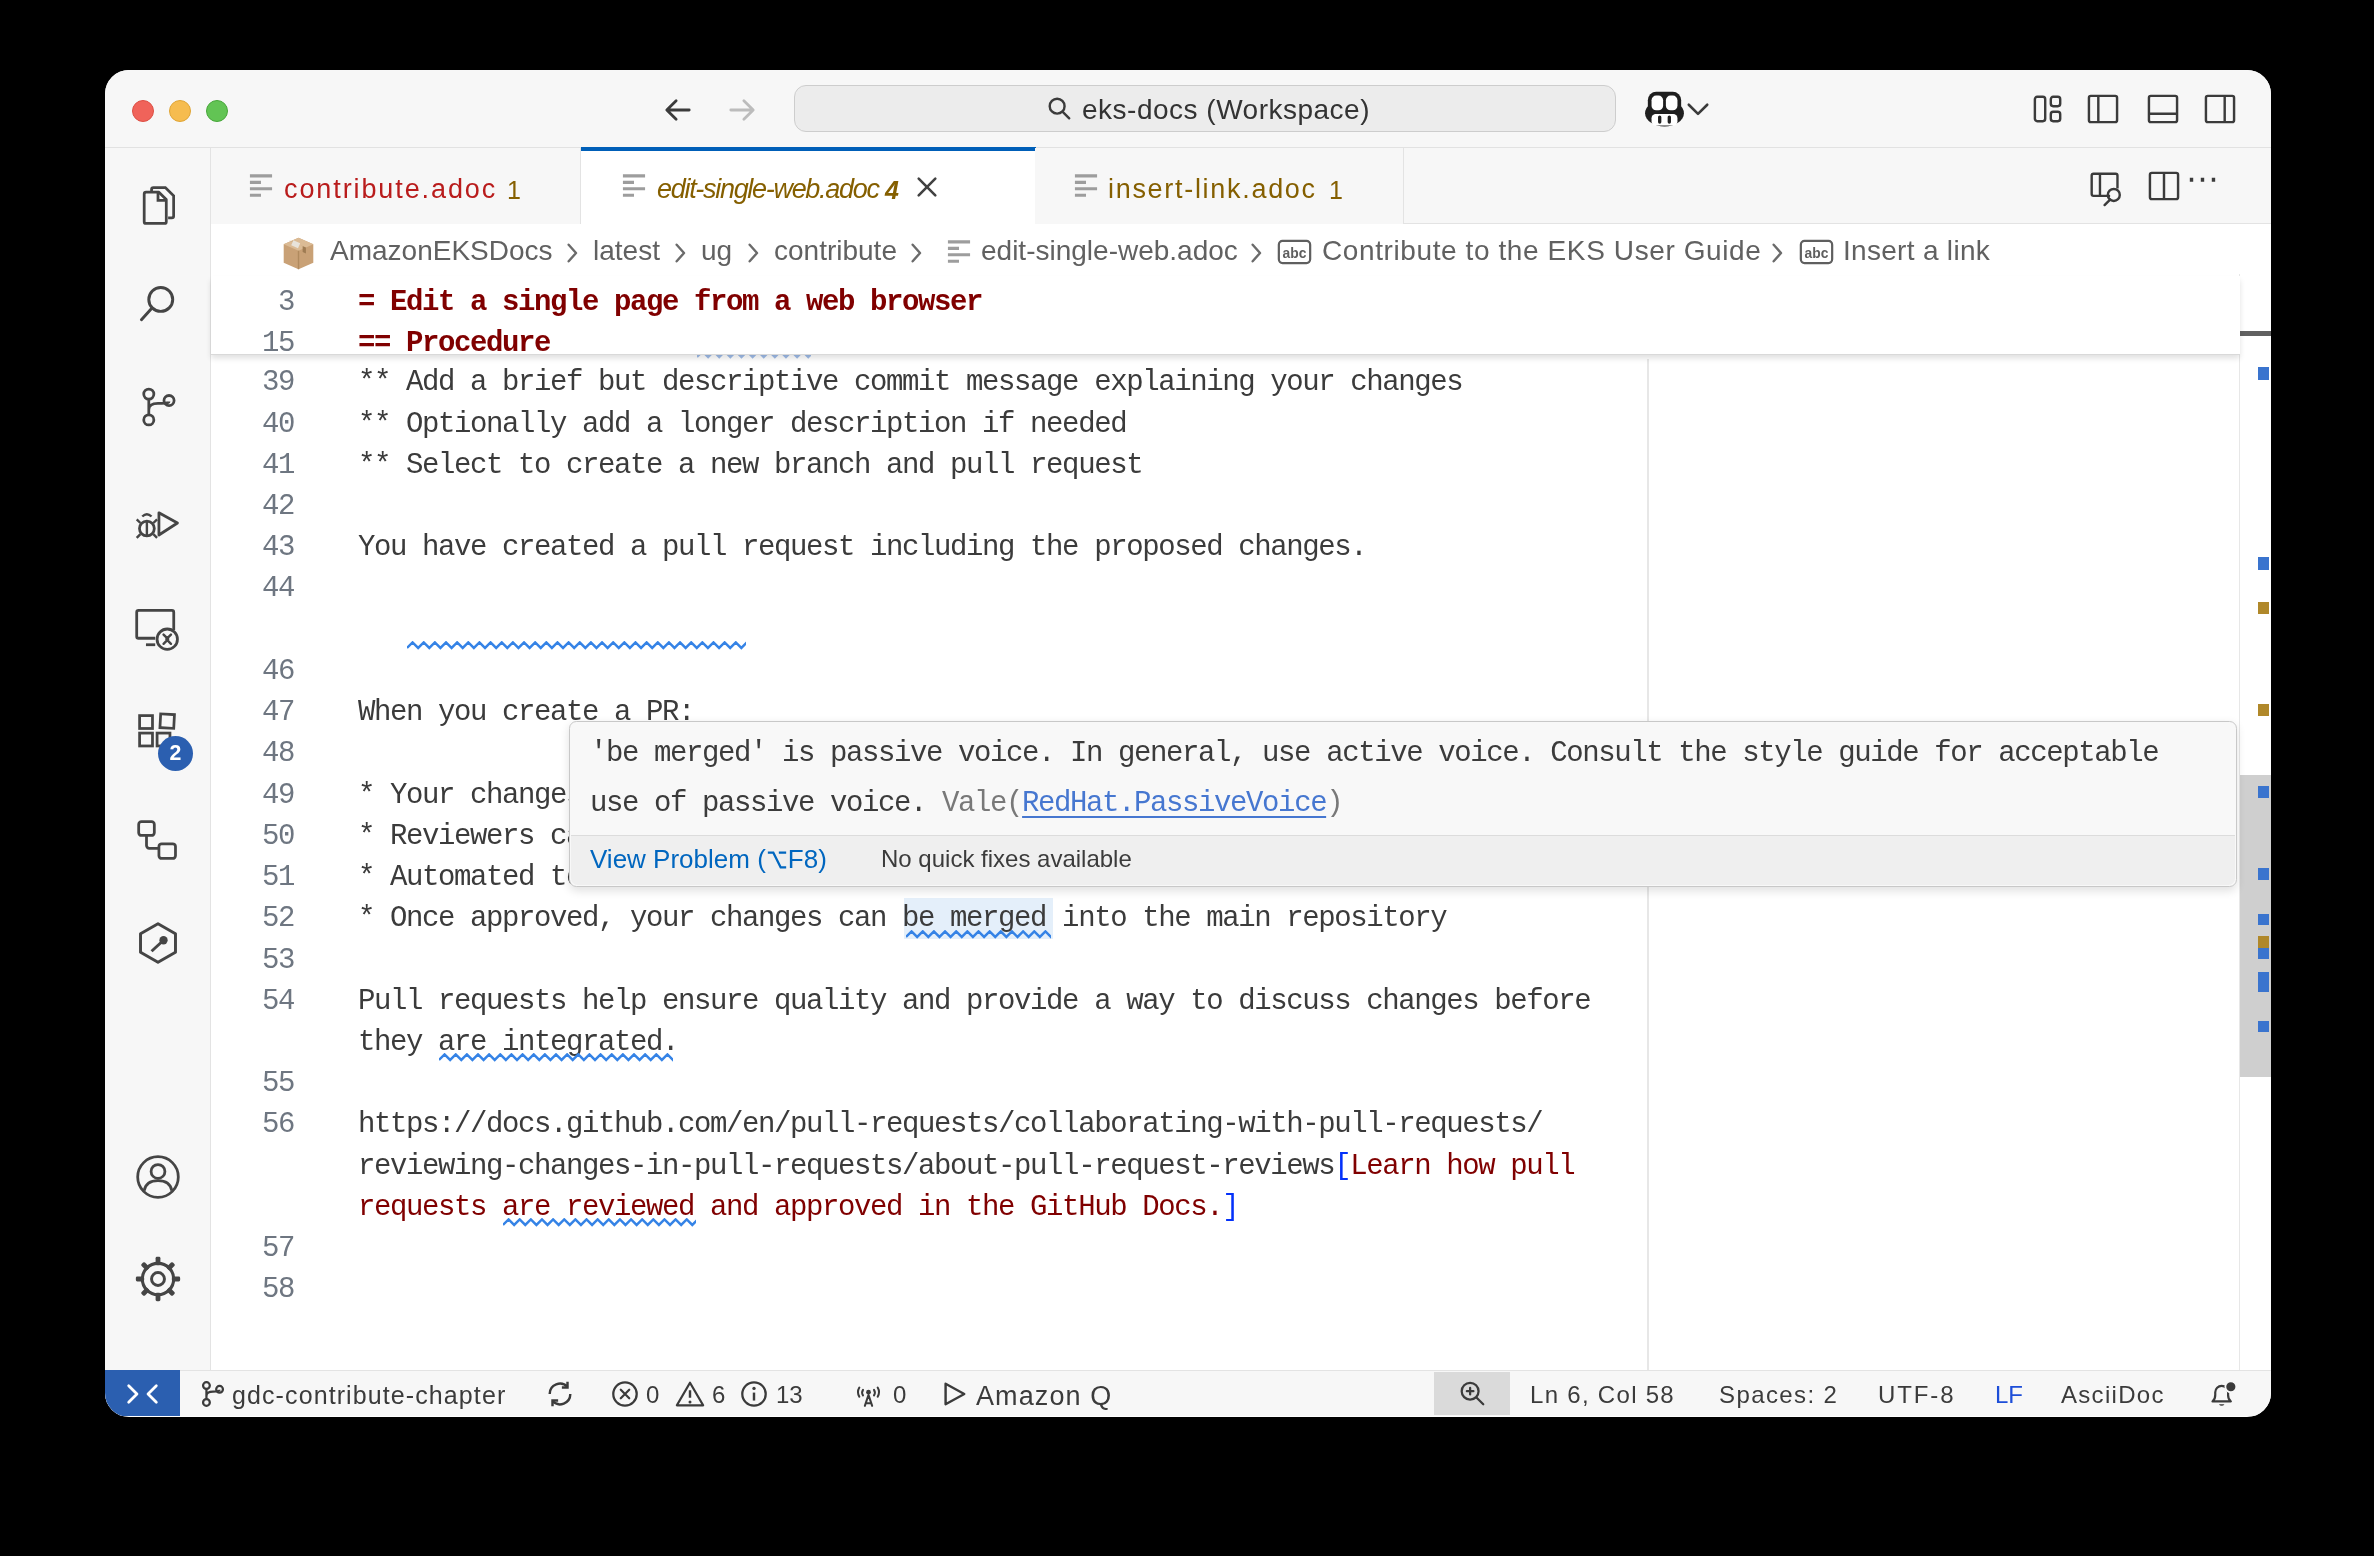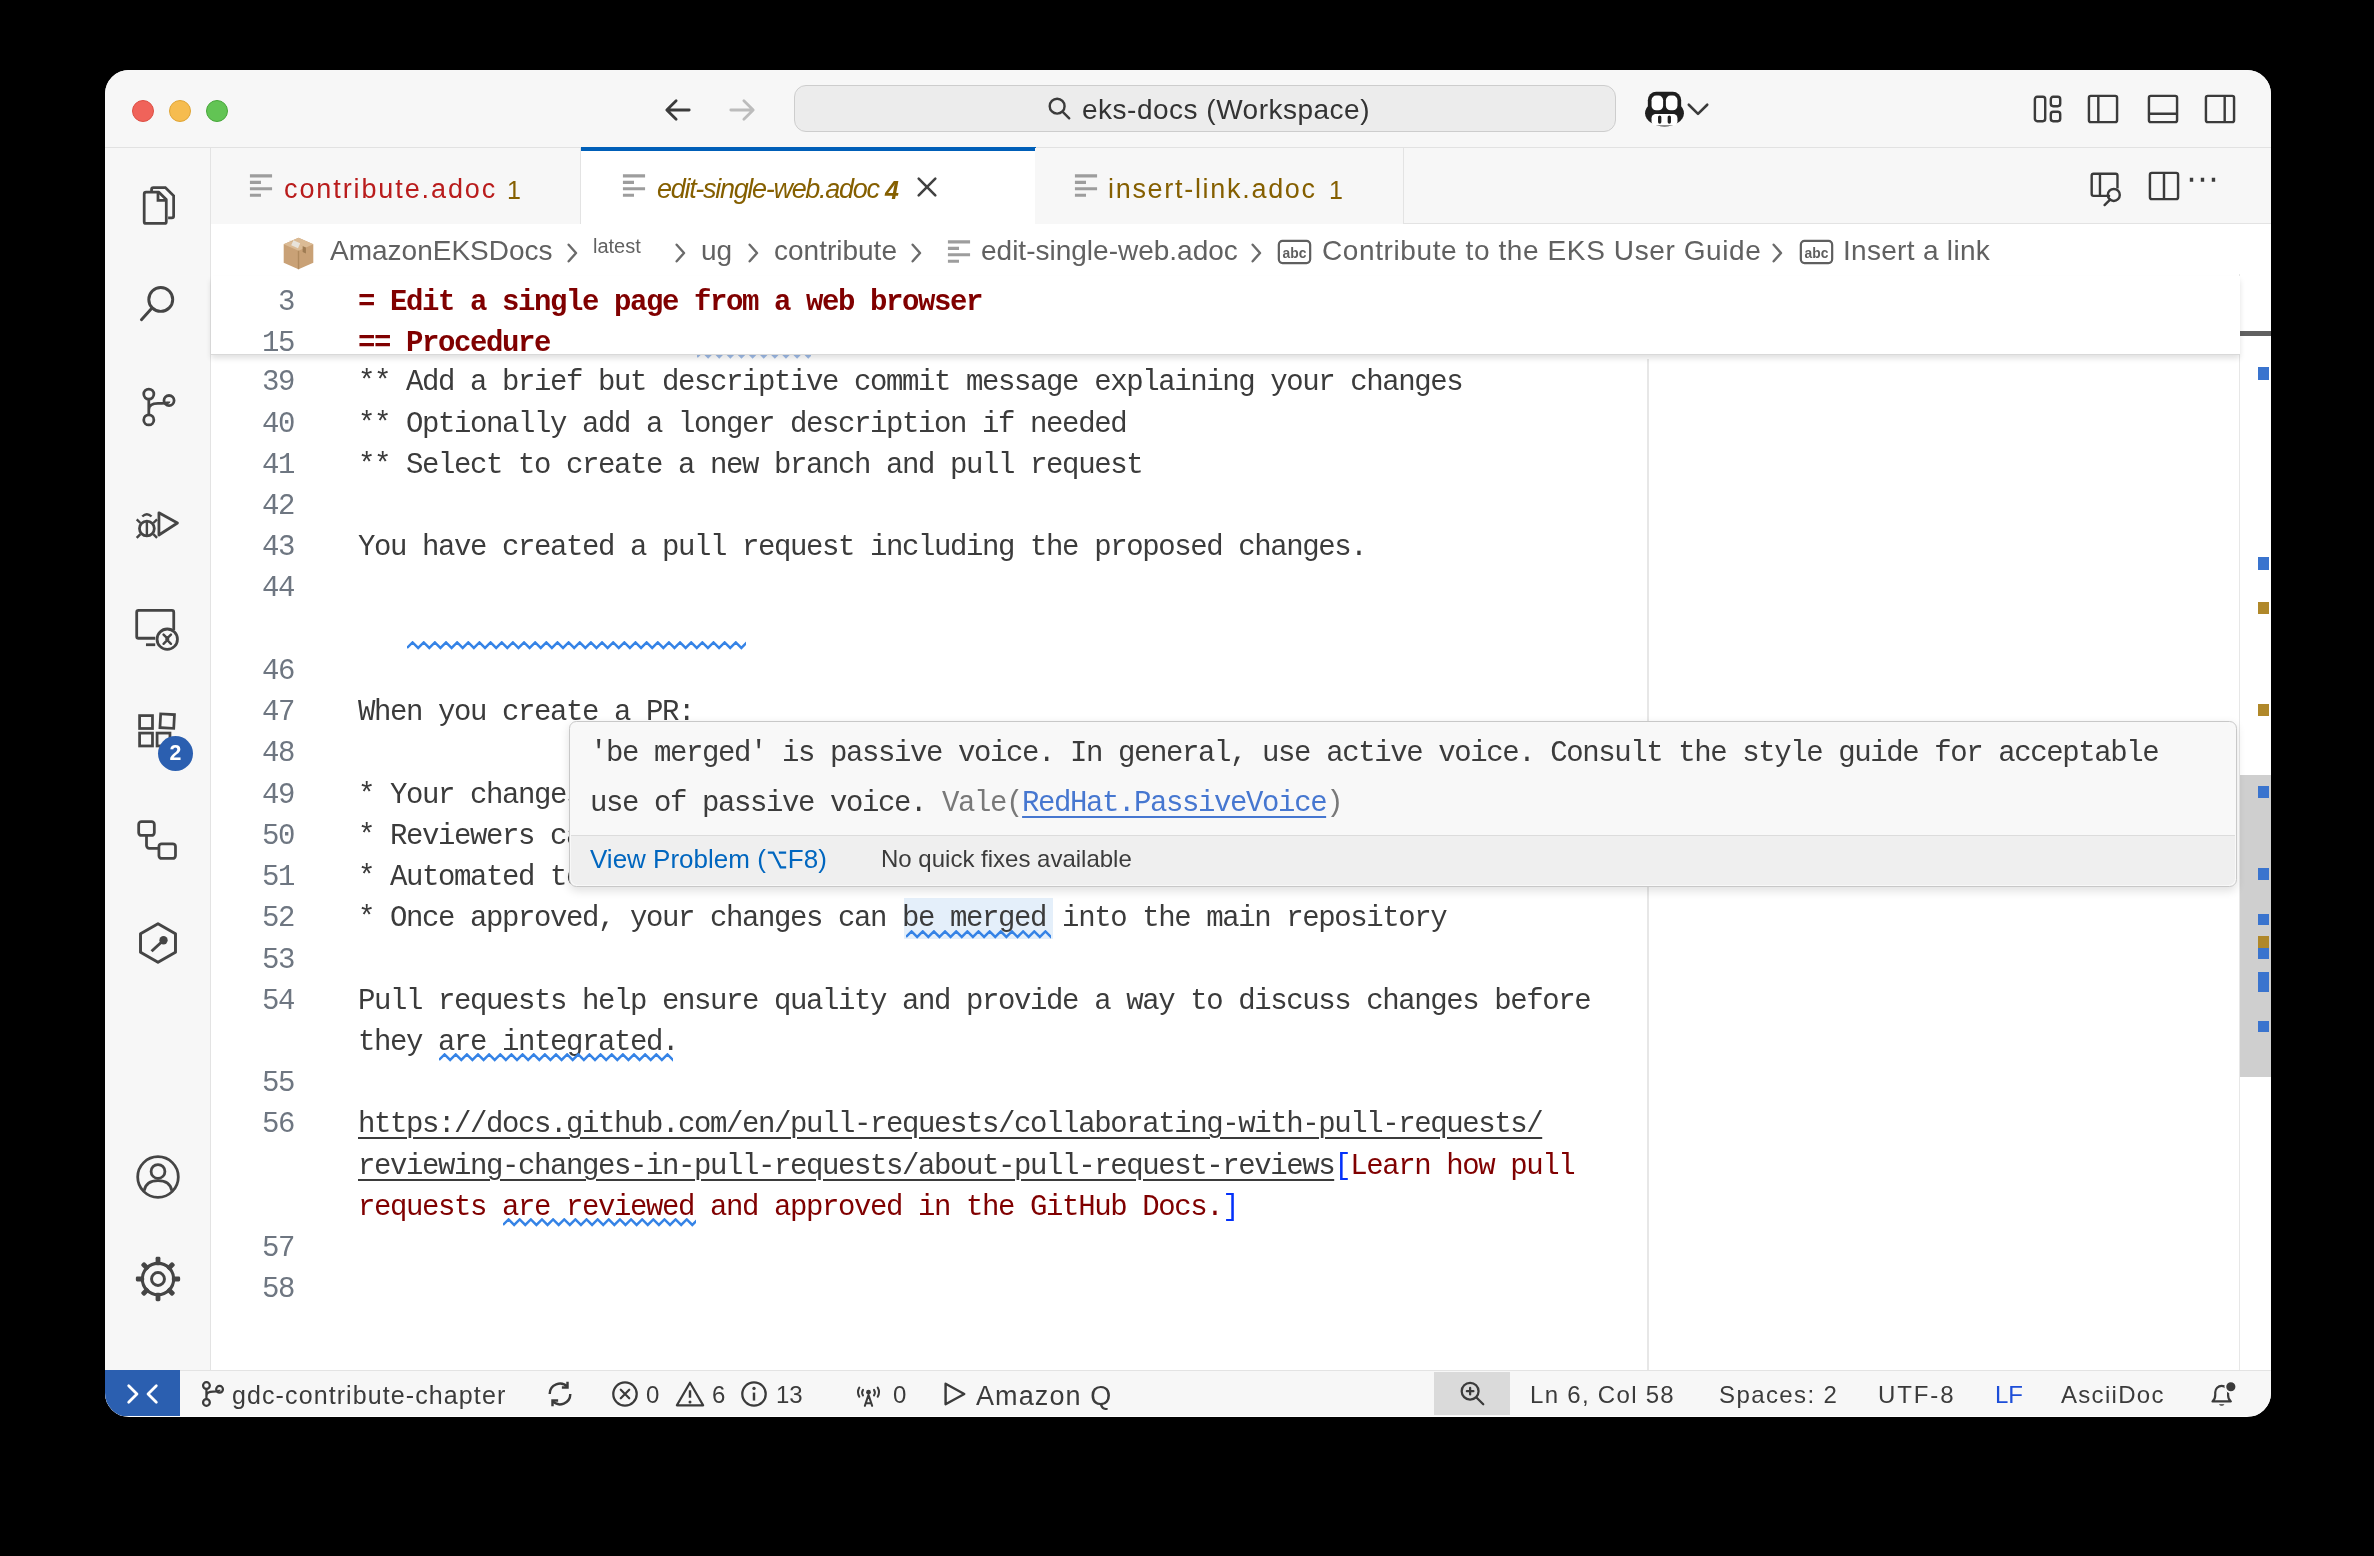--- a/index.html
+++ b/index.html
@@ -5,21 +5,21 @@
 body{font-family:"Liberation Sans",sans-serif;-webkit-font-smoothing:antialiased}
 #win{position:absolute;left:105px;top:70px;width:2166px;height:1347px;background:#fff;border-radius:24px;overflow:hidden}
 .abs{position:absolute}
 .mono{font-family:"Liberation Mono",monospace;font-size:29px;letter-spacing:-1.4px;white-space:pre;color:#3b3b3b}
 .ln{position:absolute;left:0;width:2166px;height:41px;line-height:41px}
 .num{position:absolute;right:1977px;top:0;color:#6e7681;font-family:"Liberation Mono",monospace;font-size:29px;letter-spacing:-1.4px;line-height:41px}
 .ct{position:absolute;left:253px;top:0;font-family:"Liberation Mono",monospace;font-size:29px;letter-spacing:-1.4px;line-height:41px;white-space:pre;color:#3b3b3b}
 .hd{color:#800000;font-weight:bold}
 .mr{color:#800000}
 .bk{color:#0431fa}
-.ul{text-decoration:underline;text-underline-offset:4.6px;text-decoration-thickness:1.9px}
+.ul{text-underline-offset:4.6px;text-decoration-thickness:1.9px}
 svg{display:block}
 </style></head>
 <body>
 <div id="win">
     <div class="abs" style="left:0;top:0;width:2166px;height:78px;background:#f7f7f7;border-bottom:1.9px solid #e2e2e2"></div>
 <div class="abs" style="left:27px;top:30px;width:22px;height:22px;border-radius:50%;background:#f0635a;border:0.9px solid #dd4f44"></div>
 <div class="abs" style="left:64px;top:30px;width:22px;height:22px;border-radius:50%;background:#f6bc4f;border:0.9px solid #e0a535"></div>
 <div class="abs" style="left:101px;top:30px;width:22px;height:22px;border-radius:50%;background:#62c454;border:0.9px solid #47a73a"></div>
 <svg class="abs" style="left:559px;top:26px" width="28" height="28" viewBox="0 0 30 30">
       <path d="M27 15 H4 M13 5 L3 15 L13 25" fill="none" stroke="#3b3b3b" stroke-width="3" stroke-linecap="round" stroke-linejoin="round"></path>
@@ -162,21 +162,21 @@
 <path d="M20 3 L36 10 V30 L20 37 L4 30 V10 z" fill="#c9a176"></path>
 <path d="M4 10 L20 17 L36 10 L20 3 z" fill="#dbbb95"></path>
 <path d="M20 17 V37" stroke="#b08a5e" stroke-width="1.5"></path>
 <path d="M12 6.5 L28 13.5 V20 L24.5 18.5 V12 L9 5.4 z" fill="#9e7b52"></path>
 <rect x="13" y="7" width="8" height="6" fill="#e8e3da" transform="rotate(23 17 10)"></rect>
     </svg>
 <div class="abs" style="left:225px;top:165px;font-size:28px;color:#616161;letter-spacing:0px">AmazonEKSDocs</div>
 <svg class="abs" style="left:459px;top:171px" width="16.7" height="24" viewBox="0 0 18 26">
       <path d="M5 4 L13 13 L5 22" fill="none" stroke="#6b6b6b" stroke-width="2.6" stroke-linecap="round" stroke-linejoin="round"></path>
     </svg>
-<div class="abs" style="left:488px;top:165px;font-size:20px;color:#616161;letter-spacing:0px">latest</div>
+<div class="abs" style="left:488px;top:165px;font-size:28px;color:#616161;letter-spacing:0px">latest</div>
 <svg class="abs" style="left:567px;top:171px" width="16.7" height="24" viewBox="0 0 18 26">
       <path d="M5 4 L13 13 L5 22" fill="none" stroke="#6b6b6b" stroke-width="2.6" stroke-linecap="round" stroke-linejoin="round"></path>
     </svg>
 <div class="abs" style="left:596px;top:165px;font-size:28px;color:#616161;letter-spacing:0px">ug</div>
 <svg class="abs" style="left:640px;top:171px" width="16.7" height="24" viewBox="0 0 18 26">
       <path d="M5 4 L13 13 L5 22" fill="none" stroke="#6b6b6b" stroke-width="2.6" stroke-linecap="round" stroke-linejoin="round"></path>
     </svg>
 <div class="abs" style="left:669px;top:165px;font-size:28px;color:#616161;letter-spacing:0px">contribute</div>
 <svg class="abs" style="left:803px;top:171px" width="16.7" height="24" viewBox="0 0 18 26">
       <path d="M5 4 L13 13 L5 22" fill="none" stroke="#6b6b6b" stroke-width="2.6" stroke-linecap="round" stroke-linejoin="round"></path>

